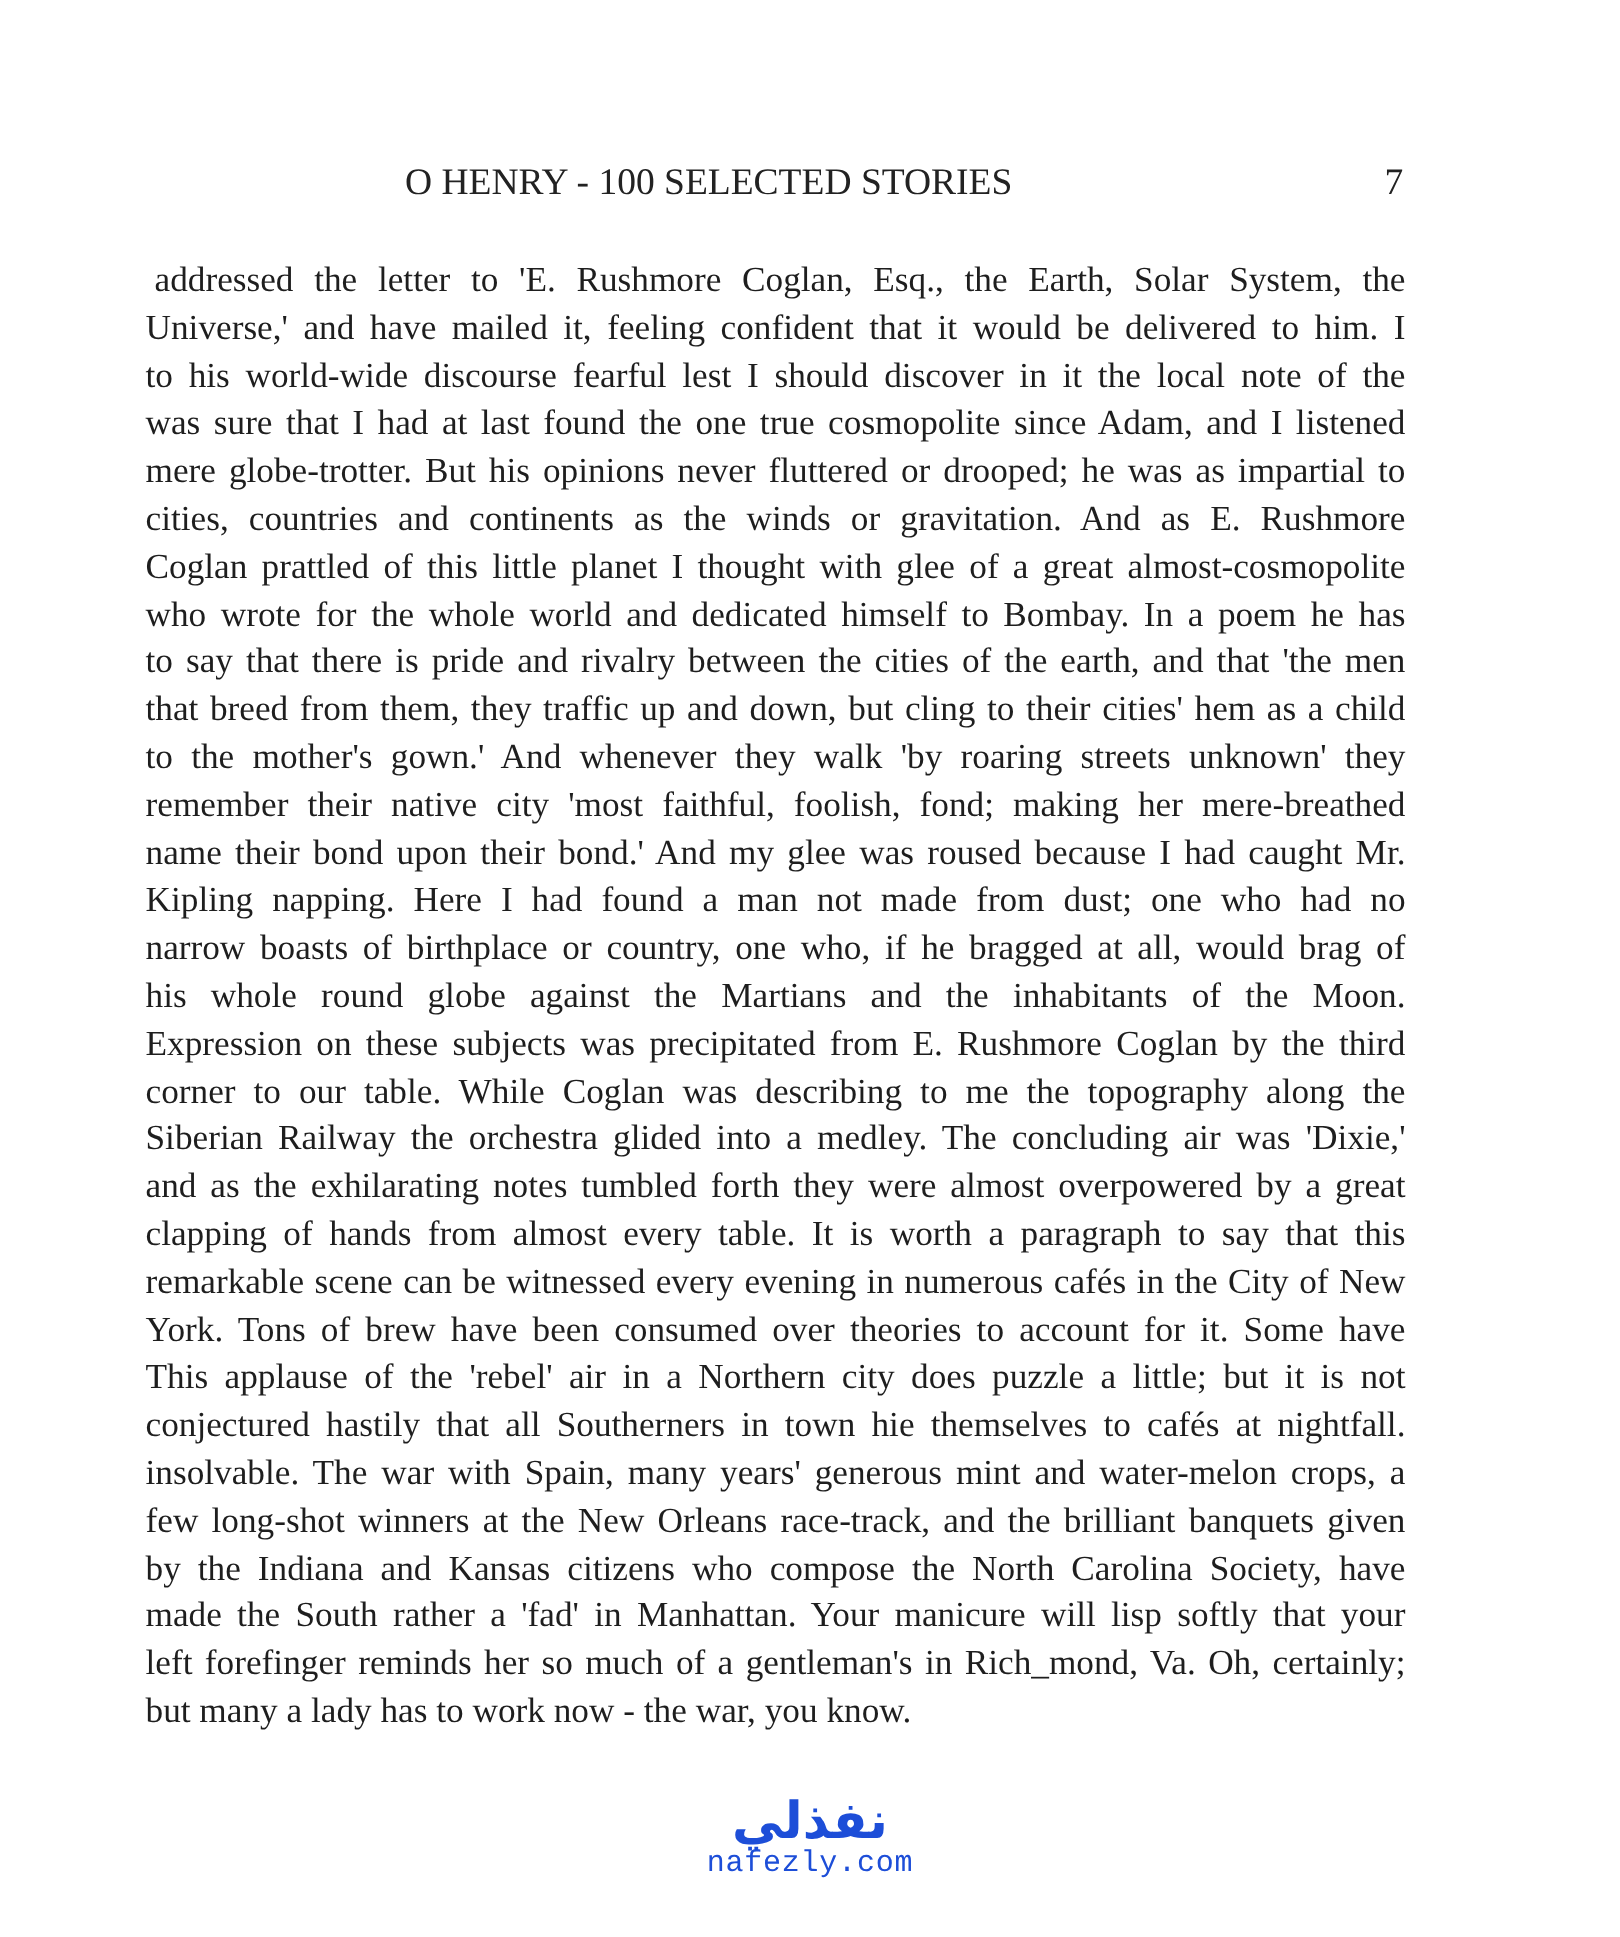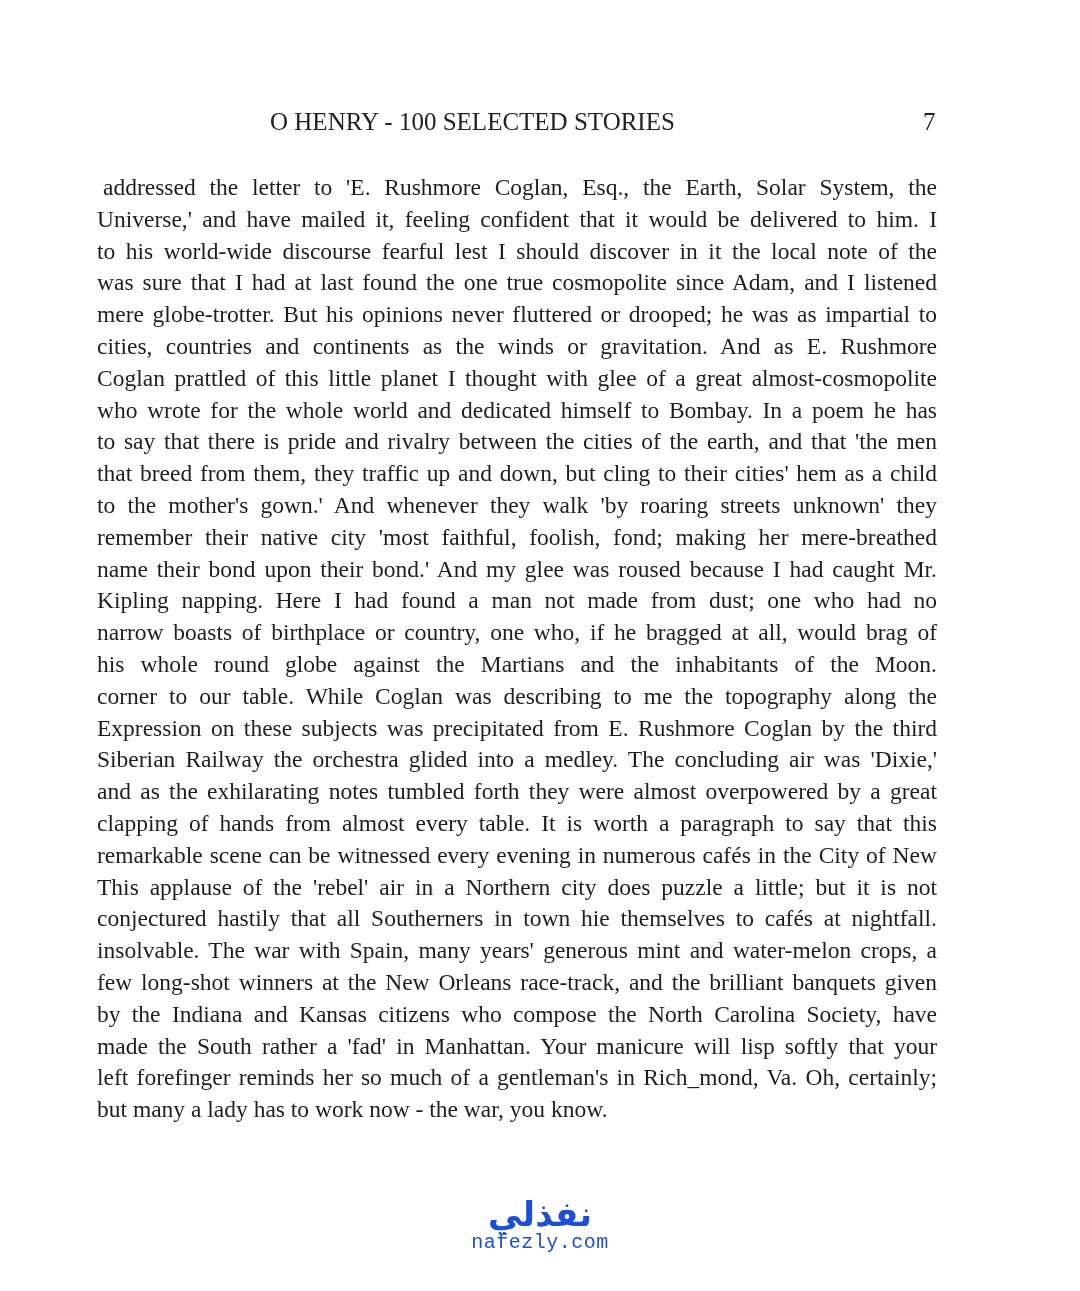--- a/index.html
+++ b/index.html
@@ -103,26 +103,27 @@
   <span class="line">Coglan prattled of this little planet I thought with glee of a great almost-cosmopolite</span>
   <span class="line">who wrote for the whole world and dedicated himself to Bombay. In a poem he has</span>
   <span class="line">to say that there is pride and rivalry between the cities of the earth, and that 'the men</span>
   <span class="line">that breed from them, they traffic up and down, but cling to their cities' hem as a child</span>
   <span class="line">to the mother's gown.' And whenever they walk 'by roaring streets unknown' they</span>
   <span class="line">remember their native city 'most faithful, foolish, fond; making her mere-breathed</span>
   <span class="line">name their bond upon their bond.' And my glee was roused because I had caught Mr.</span>
   <span class="line">Kipling napping. Here I had found a man not made from dust; one who had no</span>
   <span class="line">narrow boasts of birthplace or country, one who, if he bragged at all, would brag of</span>
   <span class="line">his whole round globe against the Martians and the inhabitants of the Moon.</span>
+  <span class="line">Expression on these subjects was precipitated from E. Rushmore Coglan by the third</span>
   <span class="line">corner to our table. While Coglan was describing to me the topography along the</span>
-  <span class="line">Expression on these subjects was precipitated from E. Rushmore Coglan by the third</span>
   <span class="line">Siberian Railway the orchestra glided into a medley. The concluding air was 'Dixie,'</span>
   <span class="line">and as the exhilarating notes tumbled forth they were almost overpowered by a great</span>
   <span class="line">clapping of hands from almost every table. It is worth a paragraph to say that this</span>
   <span class="line">remarkable scene can be witnessed every evening in numerous cafés in the City of New</span>
+  <span class="line">York. Tons of brew have been consumed over theories to account for it. Some have</span>
   <span class="line">This applause of the 'rebel' air in a Northern city does puzzle a little; but it is not</span>
   <span class="line">conjectured hastily that all Southerners in town hie themselves to cafés at nightfall.</span>
   <span class="line">insolvable. The war with Spain, many years' generous mint and water-melon crops, a</span>
   <span class="line">few long-shot winners at the New Orleans race-track, and the brilliant banquets given</span>
   <span class="line">by the Indiana and Kansas citizens who compose the North Carolina Society, have</span>
   <span class="line">made the South rather a 'fad' in Manhattan. Your manicure will lisp softly that your</span>
   <span class="line">left forefinger reminds her so much of a gentleman's in Rich_mond, Va. Oh, certainly;</span>
   <span class="line last">but many a lady has to work now - the war, you know.</span>
 </div>
 

